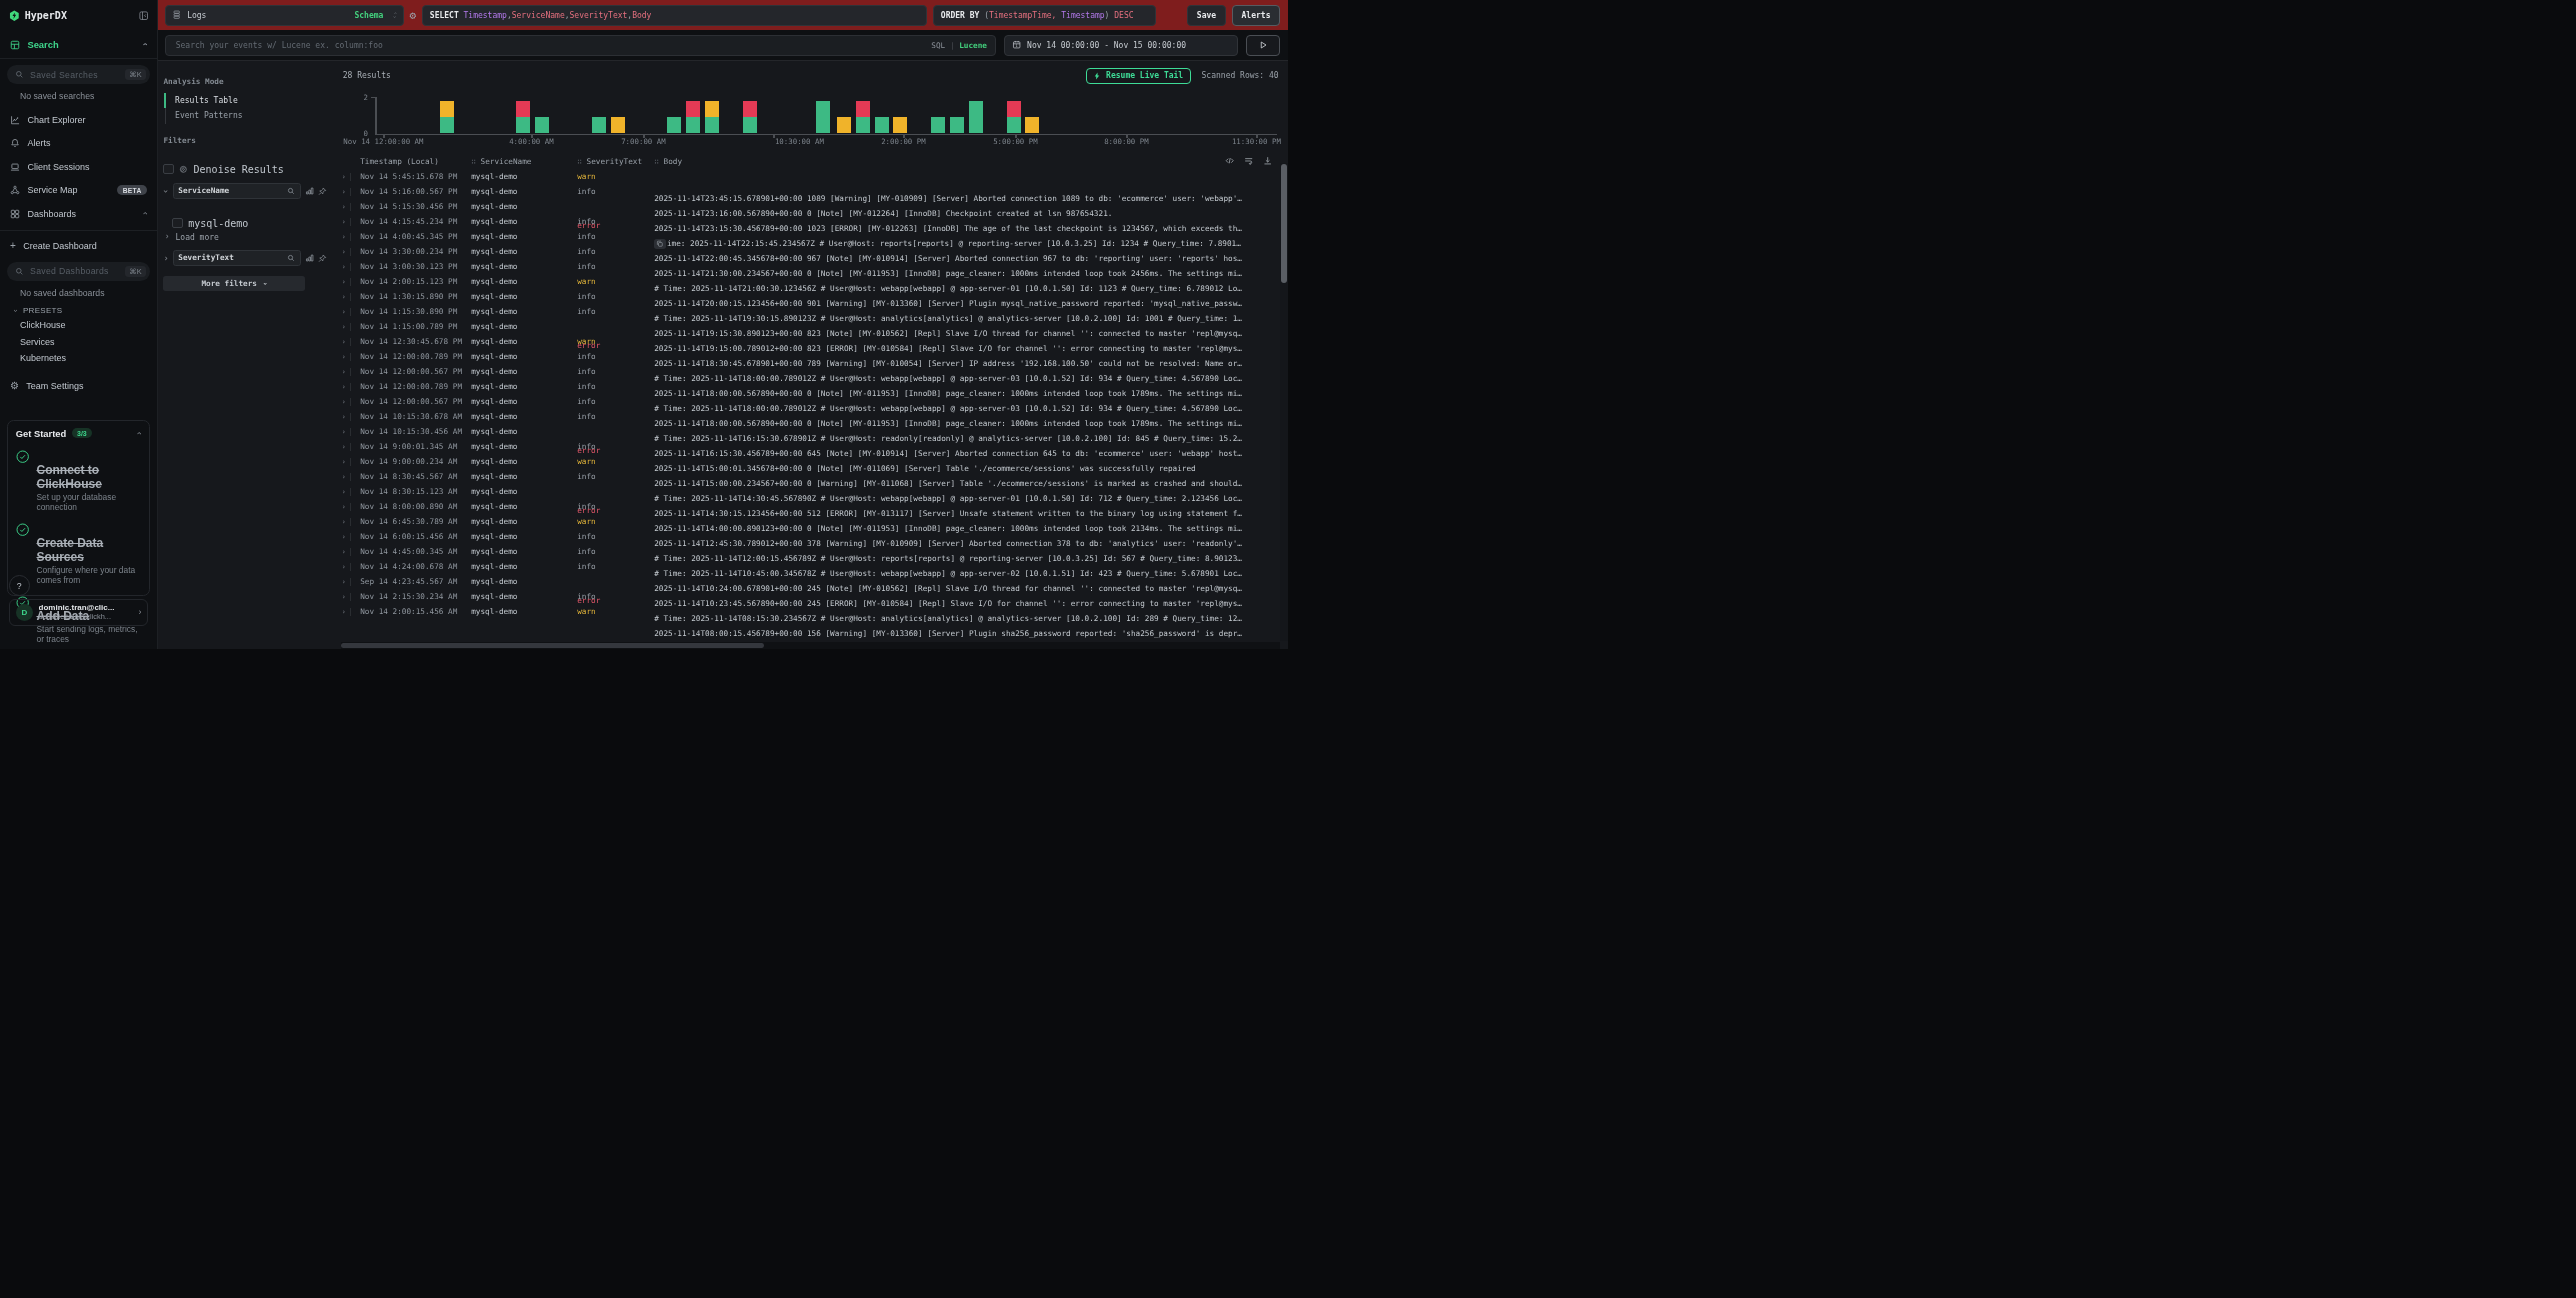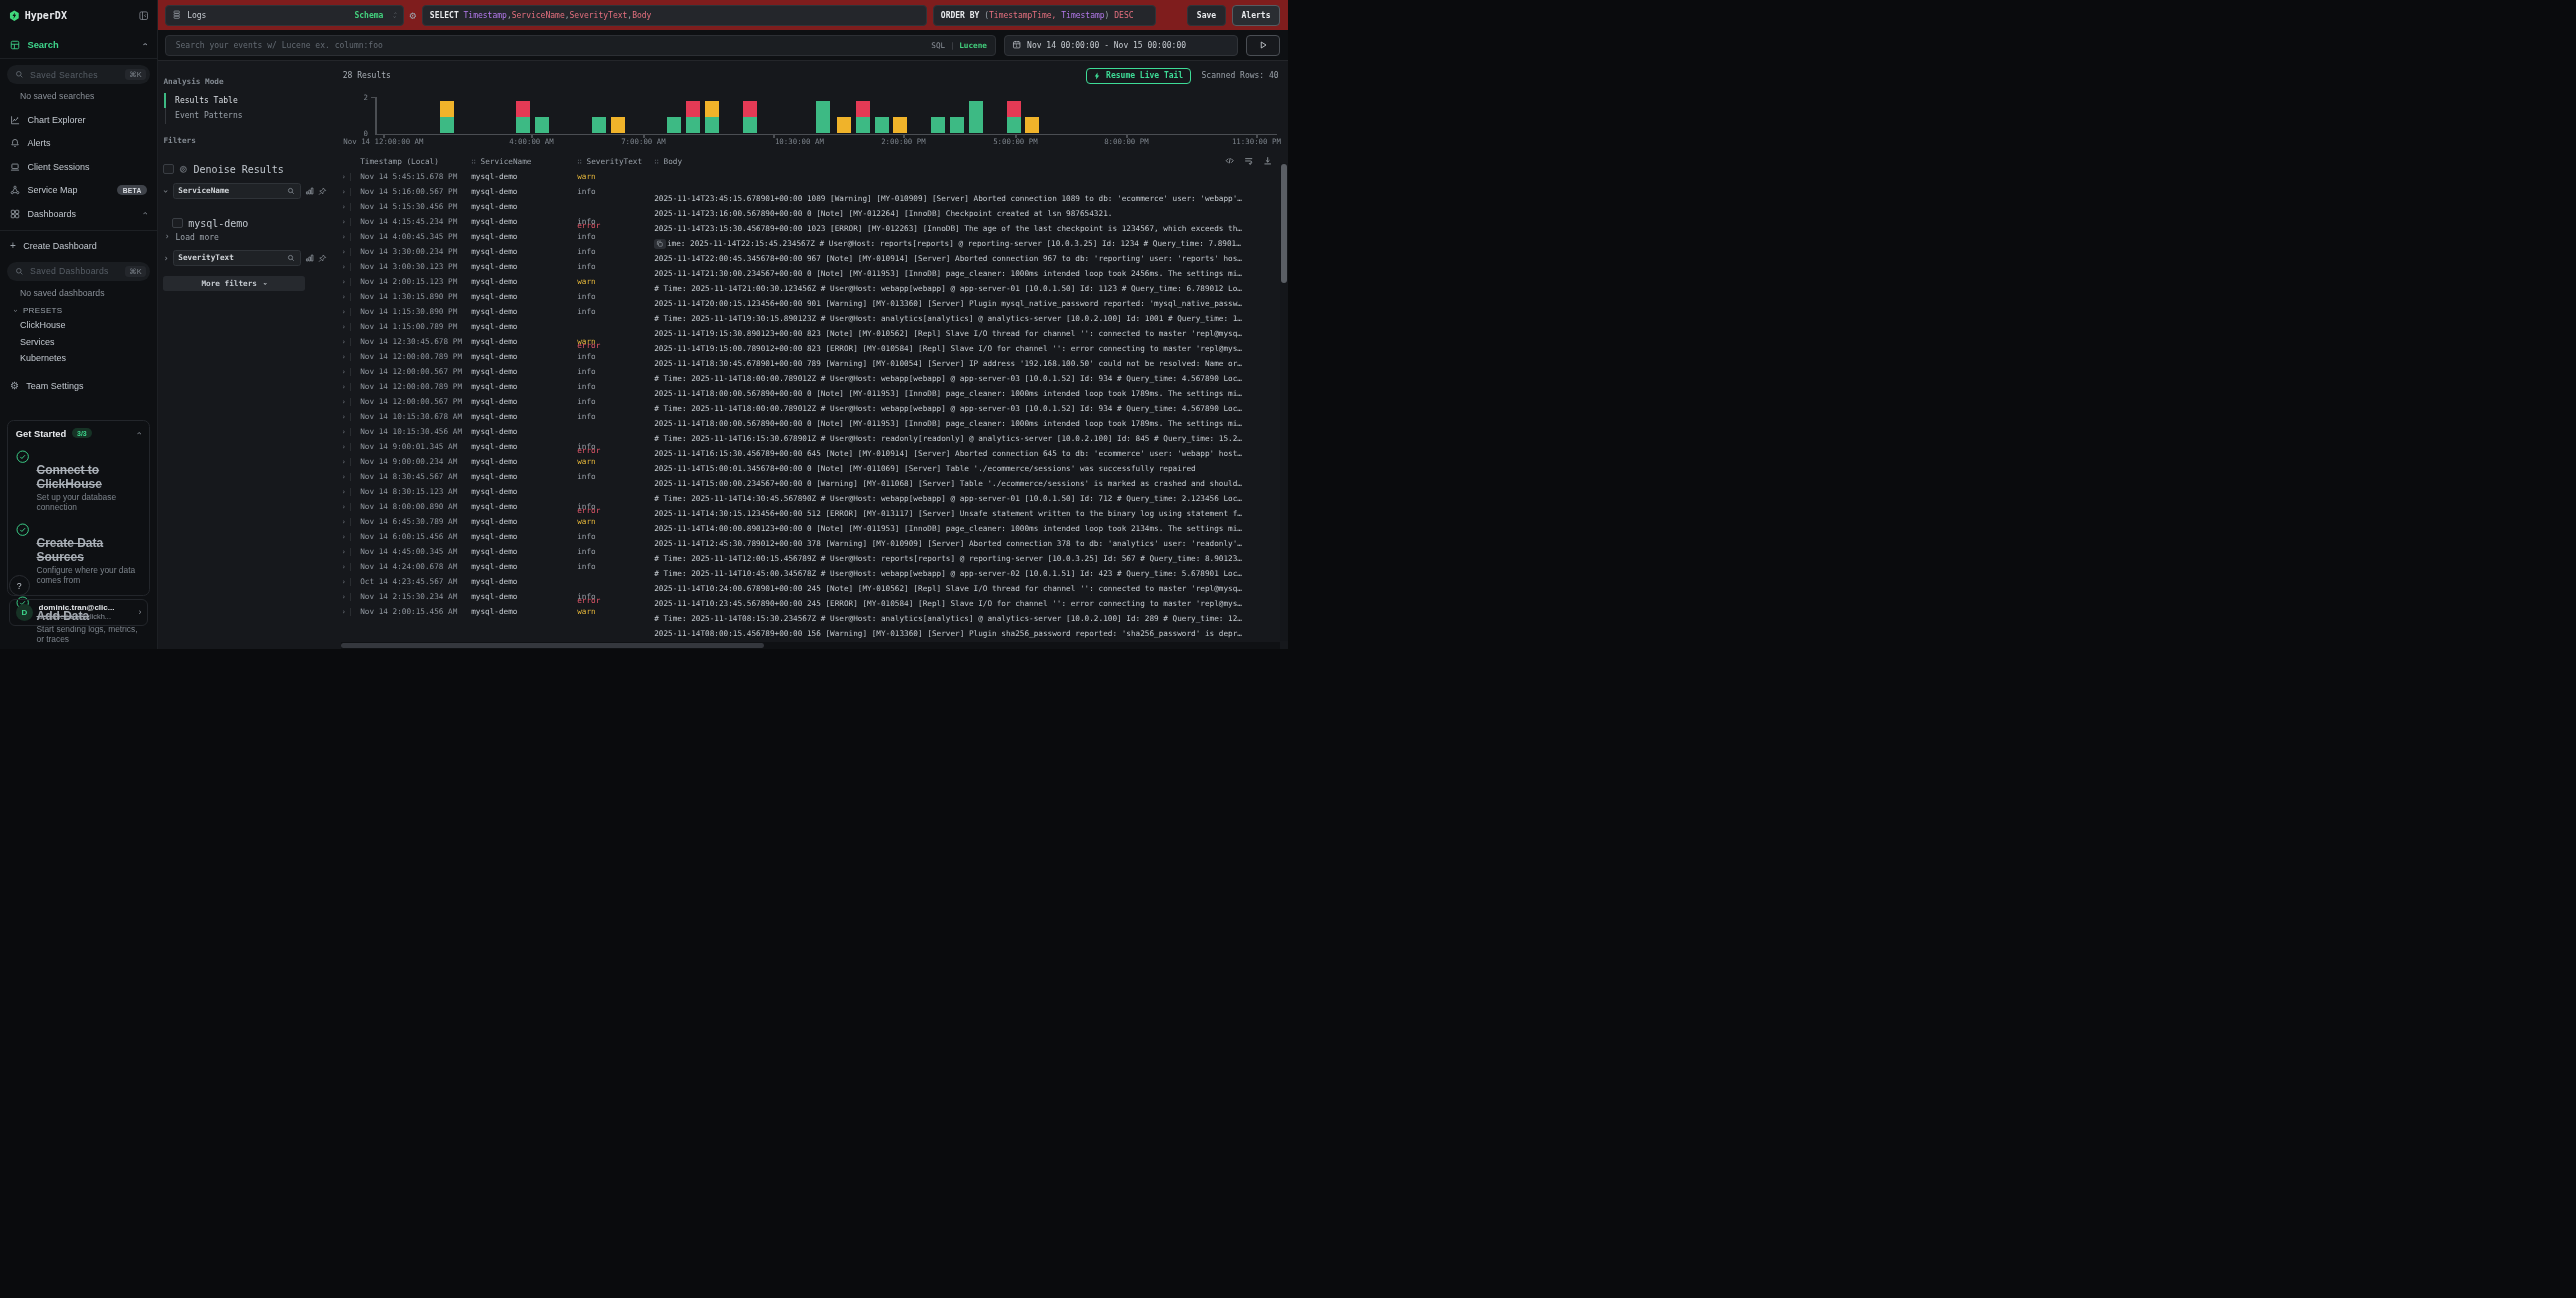--- a/index.html
+++ b/index.html
@@ -902,21 +902,21 @@
               <span class="c-ts">Nov 14 4:24:00.678 AM</span>
               <span class="c-svc">mysql-demo</span>
               <span class="c-sev sev-info">info</span>
               <span class="c-body"><span>2025-11-14T10:24:00.678901+00:00 245 [Note] [MY-010562] [Repl] Slave I/O thread for channel '': connected to master 'repl@mysq…</span></span>
             </div>
             <div class="row">
               <span class="c-exp">
                 <span>›</span>
                 <span class="rowline"></span>
               </span>
-              <span class="c-ts">Oct 14 4:23:45.567 AM</span>
+              <span class="c-ts">Sep 14 4:23:45.567 AM</span>
               <span class="c-svc">mysql-demo</span>
               <span class="c-sev sev-error">error</span>
               <span class="c-body"><span>2025-11-14T10:23:45.567890+00:00 245 [ERROR] [MY-010584] [Repl] Slave I/O for channel '': error connecting to master 'repl@mys…</span></span>
             </div>
             <div class="row">
               <span class="c-exp">
                 <span>›</span>
                 <span class="rowline"></span>
               </span>
               <span class="c-ts">Nov 14 2:15:30.234 AM</span>

